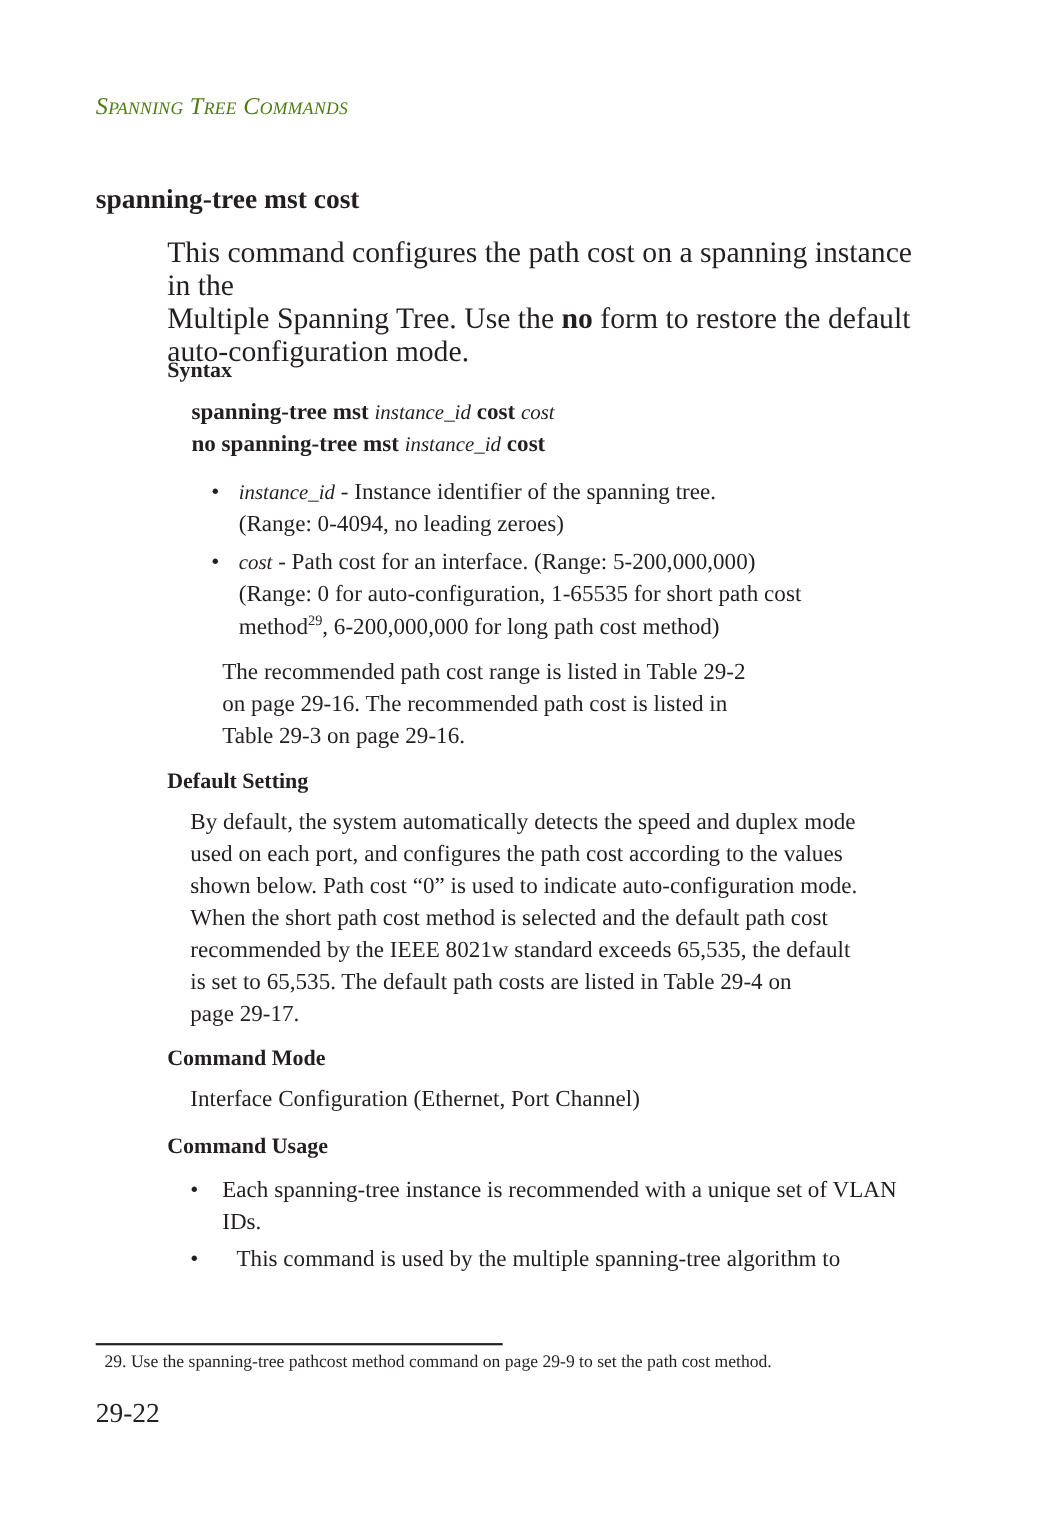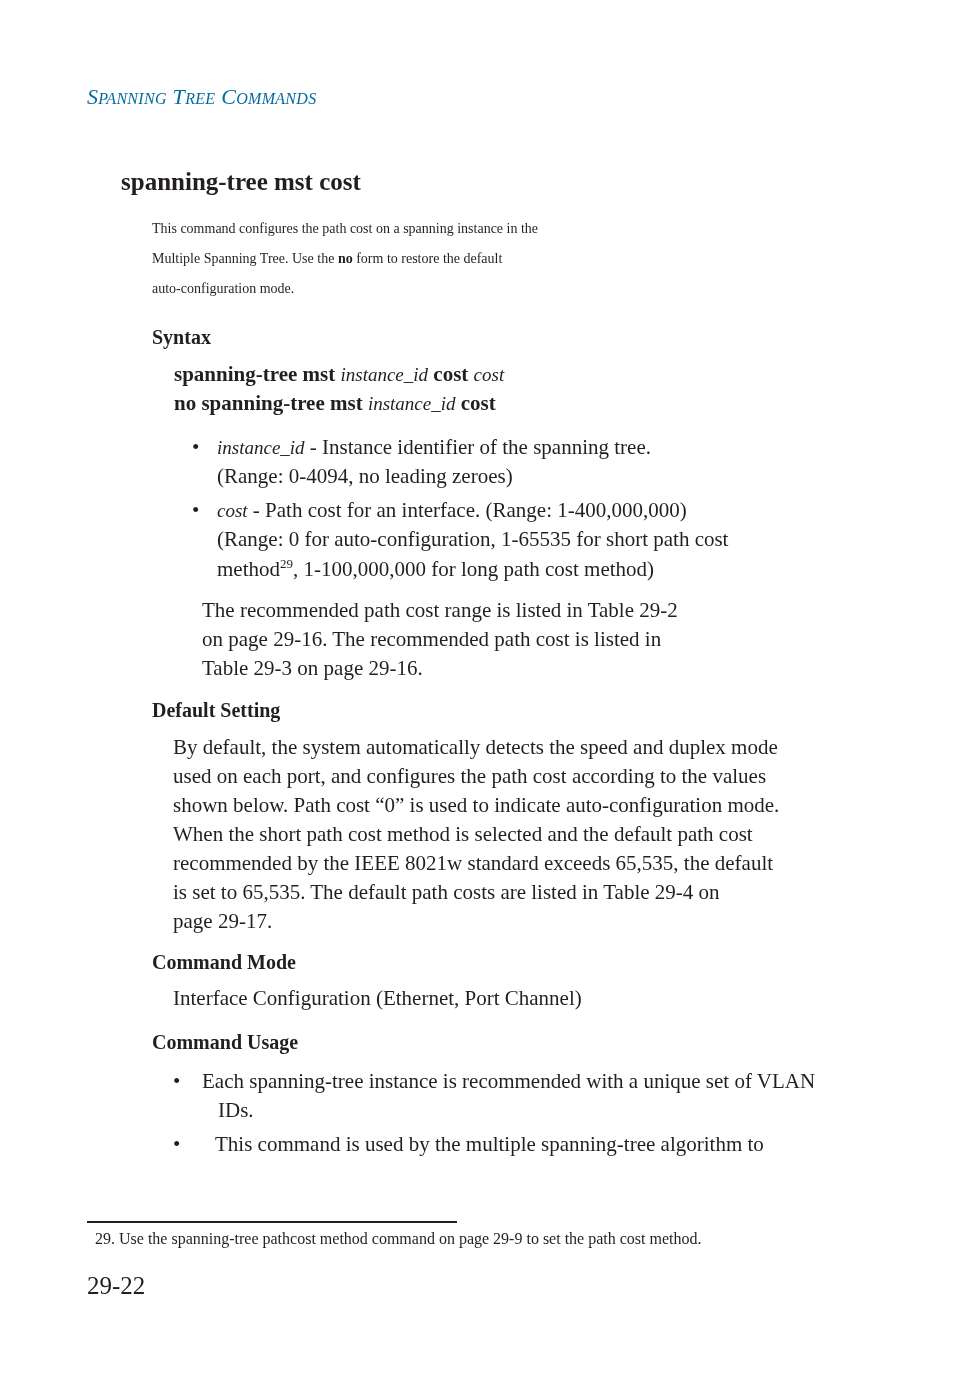--- a/index.html
+++ b/index.html
@@ -4,25 +4,25 @@
 <style>
   html, body { margin: 0; padding: 0; background: #ffffff; }
   body {
     width: 954px; height: 1388px; position: relative; overflow: hidden;
     font-family: "Liberation Serif", "DejaVu Serif", serif;
     color: #231f20;
   }
   .abs { position: absolute; }
   .running-head {
     left: 87px; top: 84px; font-size: 22px; font-style: italic; letter-spacing: 0.3px;
-    color: #0369a1;
+    color: #4d7c0f;
   }
   .running-head .sc { font-size: 16px; text-transform: uppercase; }
-  .cmd-title { left: 87px; top: 168px; font-size: 25px; font-weight: bold; margin-left: 34px; }
-  .para { font-size: 14px; line-height: 30px; }
+  .cmd-title { left: 87px; top: 168px; font-size: 25px; font-weight: bold; }
+  .para { font-size: 27px; line-height: 30px; }
   .intro { left: 152px; top: 214px; width: 680px; }
   .sub-h { font-size: 20px; font-weight: bold; left: 152px; }
   .syn { left: 174px; font-size: 21px; text-align: center; }
   .syn b { font-weight: bold; }
   .syn i { font-style: italic; font-size: 19px; }
   .bullet { left: 192px; font-size: 21px; line-height: 29px; }
   .bullet .dot { position: absolute; left: 0; top: 0; }
   .bullet .txt { position: absolute; left: 25px; white-space: nowrap; }
   .bullet i { font-size: 19px; }
   sup { font-size: 13px; vertical-align: super; line-height: 0; }
@@ -50,23 +50,23 @@
 <div class="abs syn" style="top:391px"><b>no spanning-tree mst </b><i>instance_id</i><b> cost</b></div>
 
 <div class="abs bullet" style="top:433px">
   <span class="dot">•</span>
   <span class="txt" style="top:0"><i>instance_id</i><span> - Instance identifier of the spanning tree.</span></span>
   <span class="txt" style="top:29px">(Range: 0-4094, no leading zeroes)</span>
 </div>
 
 <div class="abs bullet" style="top:496px">
   <span class="dot">•</span>
-  <span class="txt" style="top:0"><i>cost</i><span> - Path cost for an interface. (Range: 1-400,000,000)</span></span>
+  <span class="txt" style="top:0"><i>cost</i><span> - Path cost for an interface. (Range: 5-200,000,000)</span></span>
   <span class="txt" style="top:29px">(Range: 0 for auto-configuration, 1-65535 for short path cost</span>
-  <span class="txt" style="top:59px"><span>method</span><sup>29</sup><span>, 1-100,000,000 for long path cost method)</span></span>
+  <span class="txt" style="top:59px"><span>method</span><sup>29</sup><span>, 6-200,000,000 for long path cost method)</span></span>
 </div>
 
 <div class="abs para" style="left:202px; top:596px; line-height:29px; font-size:21px;">
   <div class="line" style="position:static">The recommended path cost range is listed in Table 29-2</div>
   <div class="line" style="position:static">on page 29-16. The recommended path cost is listed in</div>
   <div class="line" style="position:static">Table 29-3 on page 29-16.</div>
 </div>
 
 <div class="abs sub-h" style="top:699px">Default Setting</div>
 <div class="abs" style="left:173px; top:733px; font-size:21px; line-height:29px;">
@@ -80,21 +80,21 @@
 </div>
 
 <div class="abs sub-h" style="top:951px">Command Mode</div>
 <div class="abs" style="left:173px; top:986px; font-size:21px;text-align:center;">Interface Configuration (Ethernet, Port Channel)</div>
 
 <div class="abs sub-h" style="top:1031px">Command Usage</div>
 
 <div class="abs" style="left:173px; top:1067px; font-size:21px; line-height:29px; width:680px;">
   <span style="position:absolute; left:0">•</span>
   <div style="margin-left:29px">Each spanning-tree instance is recommended with a unique set of VLAN</div>
-  <div style="margin-left:45px">IDs.</div>
+  <div style="margin-left:29px">IDs.</div>
 </div>
 
 <div class="abs" style="left:173px; top:1130px; font-size:21px; line-height:29px; width:680px;">
   <span style="position:absolute; left:0">•</span>
   <div style="margin-left:42px">This command is used by the multiple spanning-tree algorithm to</div>
 </div>
 
 <div class="abs footrule"></div>
 <div class="abs footnote">29. Use the spanning-tree pathcost method command on page 29-9 to set the path cost method.</div>
 <div class="abs page-num">29-22</div>

